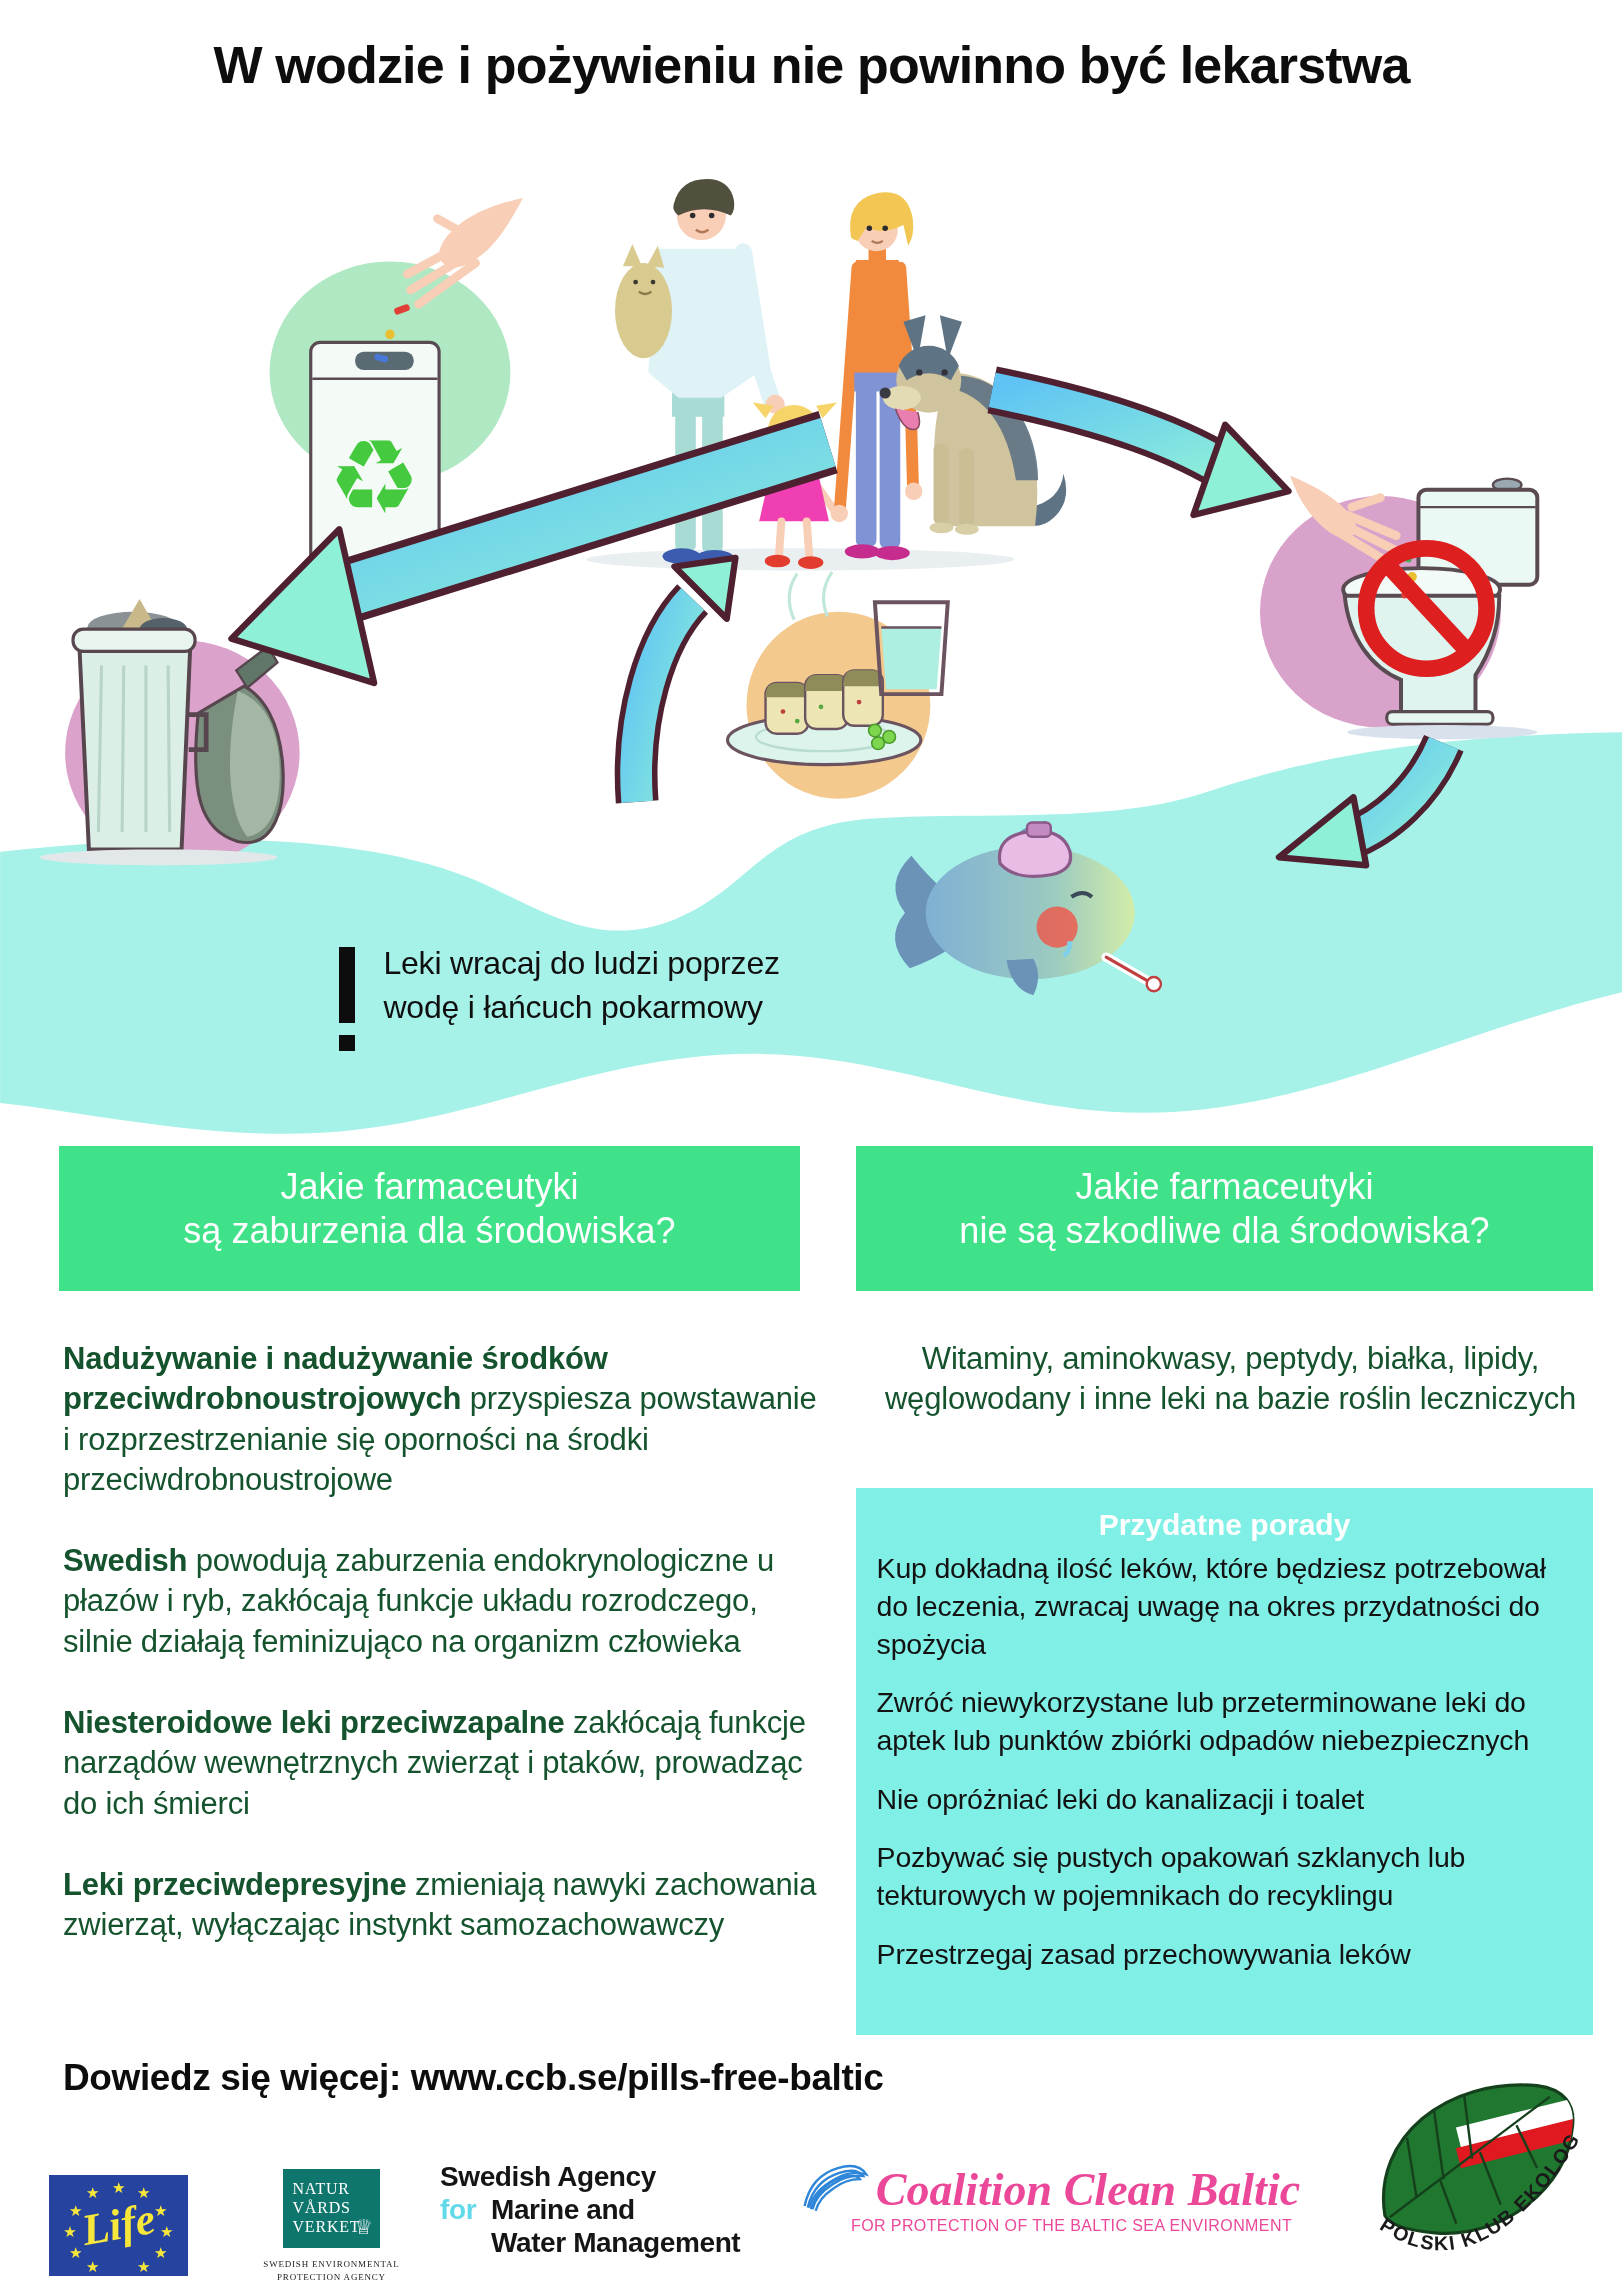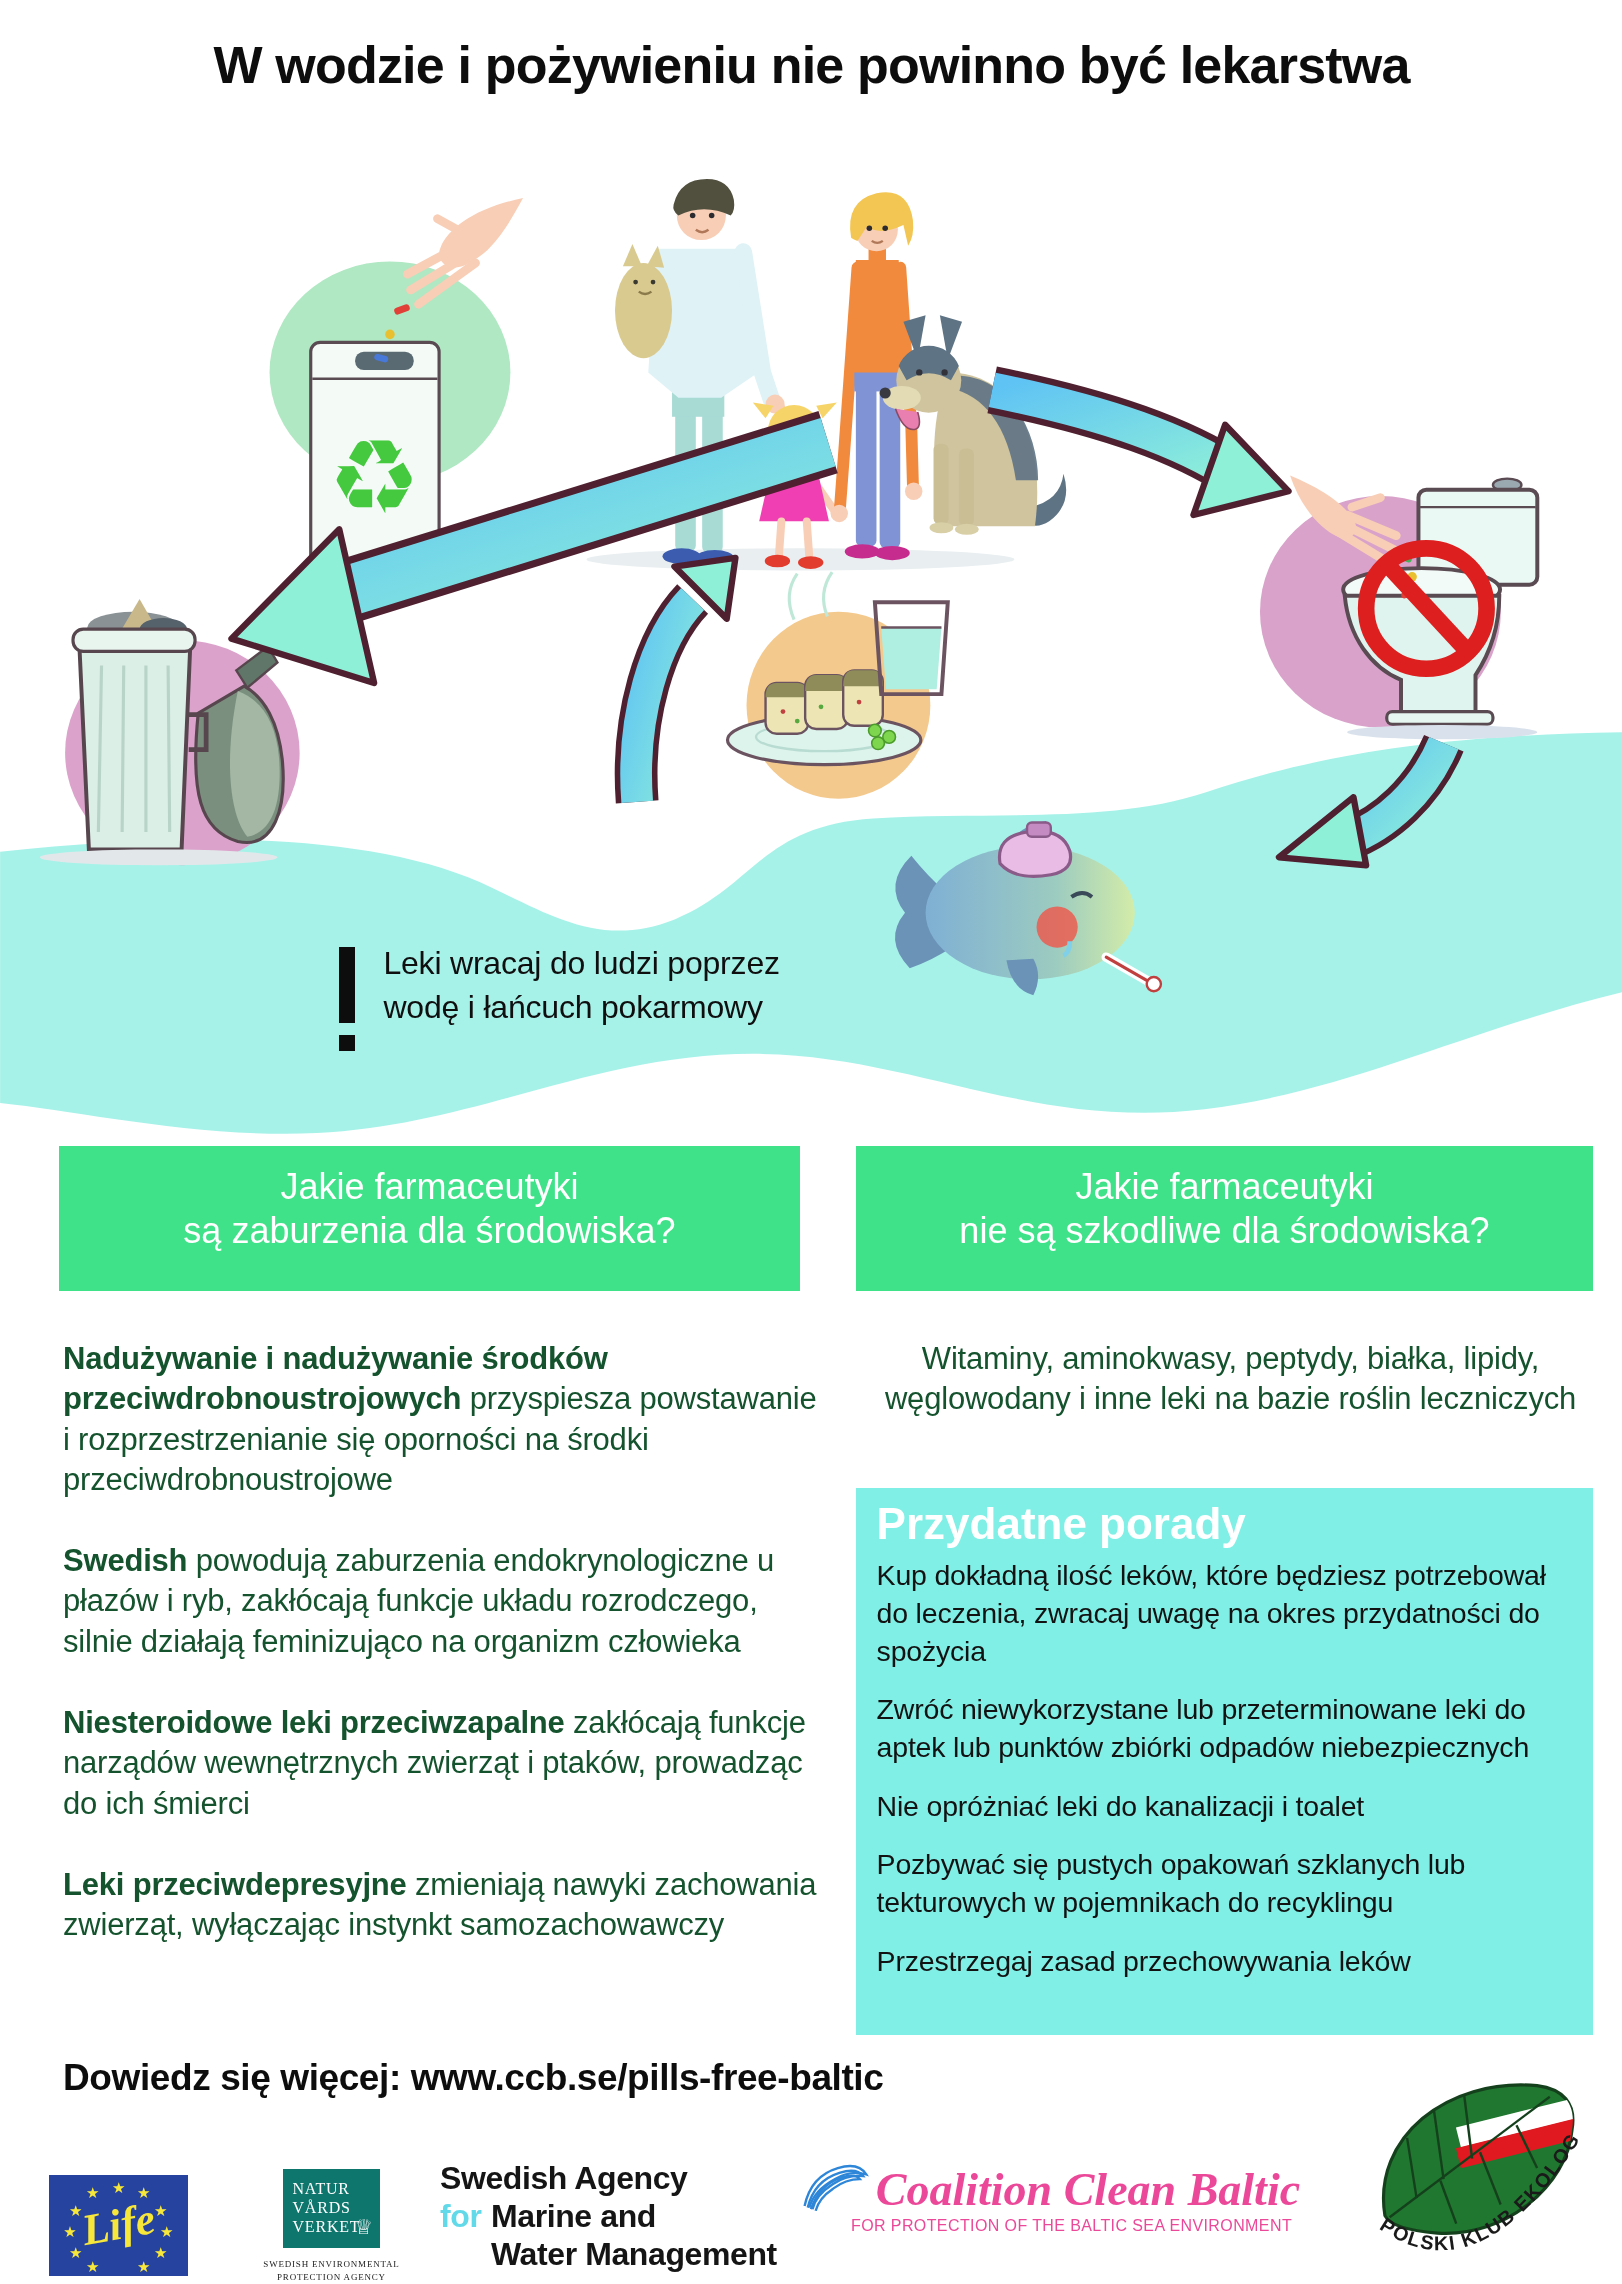--- a/index.html
+++ b/index.html
@@ -24,38 +24,38 @@
   #greenR{left:856px;top:1146px;width:737px;height:145px;}
   
   .col{font-size:31px;line-height:1.3;letter-spacing:-0.2px;color:#14532d;}
   #colL{left:63px;top:1339px;width:757px;}
   #colR{left:864px;top:1339px;width:733px;text-align:center;}
   .body-par{margin:0 0 41px 0;}
   .b{font-weight:700;}
   
   #tipsbox{left:856px;top:1488px;width:737px;height:547px;background:#80EFE6;box-sizing:border-box;
            padding:11px 20.6px 0 20.6px;}
-  #tipsbox h3{margin:0 0 8px 0;text-align:left;color:#ffffff;font-size:44px;font-weight:700;}
+  #tipsbox h3{margin:9px 0 8px 0;text-align:center;color:#ffffff;font-size:30px;font-weight:700;}
   #tipsbox p{margin:0 0 20.6px 0;font-size:28.5px;line-height:1.33;letter-spacing:-0.2px;color:#121212;}
   
   #moreinfo{left:63px;top:2057px;font-size:37px;font-weight:700;letter-spacing:-0.4px;color:#0d0d0d;}
   
   #logo-eu{left:49px;top:2175px;width:139px;height:101px;background:#2743A0;}
   #logo-eu .star{position:absolute;color:#F7E73A;font-size:15px;line-height:1;}
   #logo-eu .life{position:absolute;left:0;top:24px;width:139px;text-align:center;color:#F7E73A;
                  font-family:"Liberation Serif",serif;font-style:italic;font-weight:700;font-size:44px;
                  transform:rotate(-10deg);}
   #logo-nvv{left:260px;top:2161px;width:143px;text-align:center;}
   #logo-nvv .block{width:97px;height:79px;background:#0f766e;margin:8px auto;color:#fff;
                    text-align:left;padding:9.5px 0 0 9.5px;box-sizing:border-box;position:relative;
                    font-family:"Liberation Serif",serif;font-size:16px;line-height:1.2;letter-spacing:0.8px;}
   #logo-nvv .crown{position:absolute;right:6.3px;bottom:8px;font-size:20.6px;color:#fff;}
   #logo-nvv .sub{margin-top:9.5px;font-family:"Liberation Serif",serif;font-size:9px;letter-spacing:0.8px;
                  color:#222;line-height:1.5;}
-  #logo-swam{left:440px;top:2160px;width:372px;font-size:32px;font-weight:700;line-height:1.18;
+  #logo-swam{left:440px;top:2160px;width:372px;font-size:28px;font-weight:700;line-height:1.18;
              color:#151515;letter-spacing:-0.4px;}
   #logo-swam .forline{position:relative;padding-left:51px;}
   #logo-swam .for{position:absolute;left:0;top:0;color:#62D9E9;}
   #logo-swam .l3{padding-left:51px;}
   #logo-ccb{left:803px;top:2160px;width:507px;color:#ec4899;}
   #logo-ccb .script{font-family:"Liberation Serif",serif;font-style:italic;font-weight:700;
                     font-size:46px;white-space:nowrap;}
   #logo-ccb .sub{font-size:16px;letter-spacing:0.4px;margin-top:1.6px;margin-left:48px;}
   #logo-ccb svg{vertical-align:-6.3px;margin-right:4.8px;}
   #logo-pke{left:1361px;top:2065px;width:246px;height:218px;}

